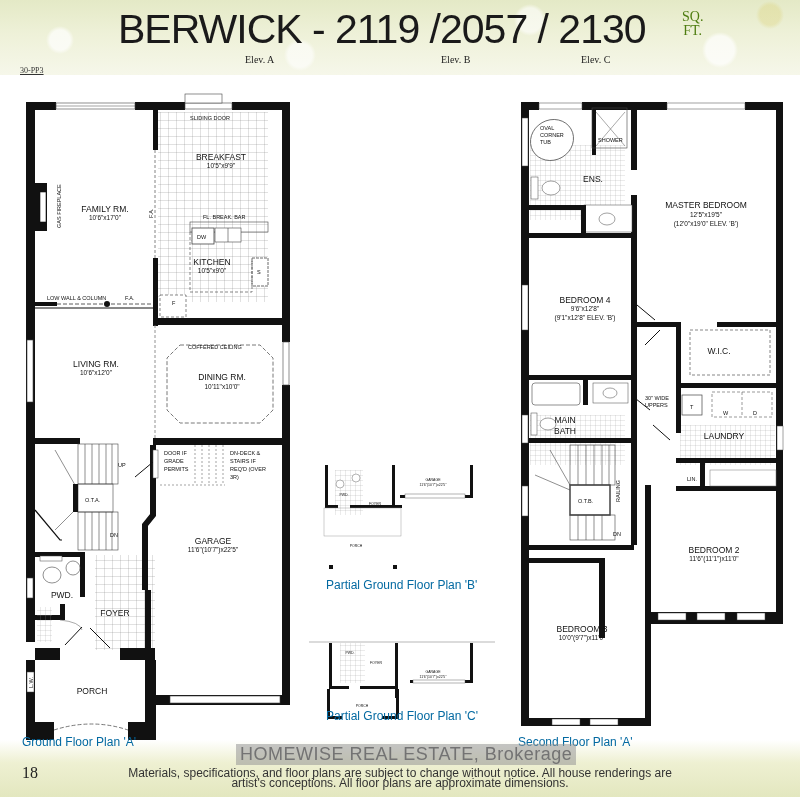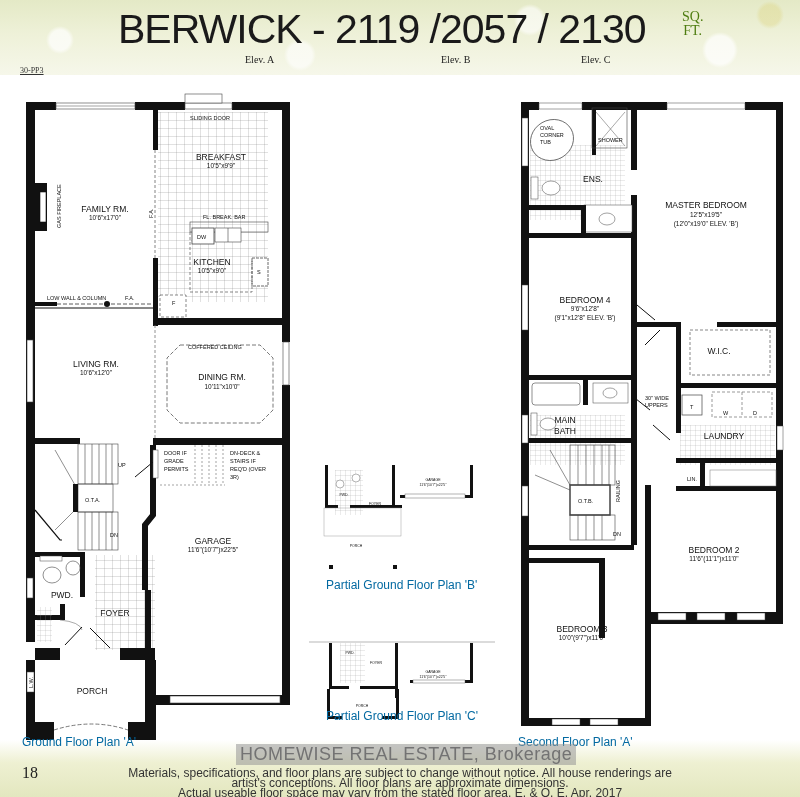--- a/index.html
+++ b/index.html
@@ -381,14 +381,13 @@
 
 <div class="caption" style="left:22px;top:735px">Ground Floor Plan 'A'</div>
 <div class="caption" style="left:326px;top:578px">Partial Ground Floor Plan 'B'</div>
 <div class="caption" style="left:326px;top:709px">Partial Ground Floor Plan 'C'</div>
 <div class="caption" style="left:518px;top:735px">Second Floor Plan 'A'</div>
 
 <div class="pageno">18</div>
 <div class="watermark">HOMEWISE REAL ESTATE, Brokerage</div>
 <div class="disclaimer">
   <div>Materials, specifications, and floor plans are subject to change without notice. All house renderings are artist's conceptions. All floor plans are approximate dimensions.</div>
-  <div>Actual useable floor space may vary from the stated floor area. E. &amp; O. E. Apr. 2017</div>
 </div>
 
 </body></html>

